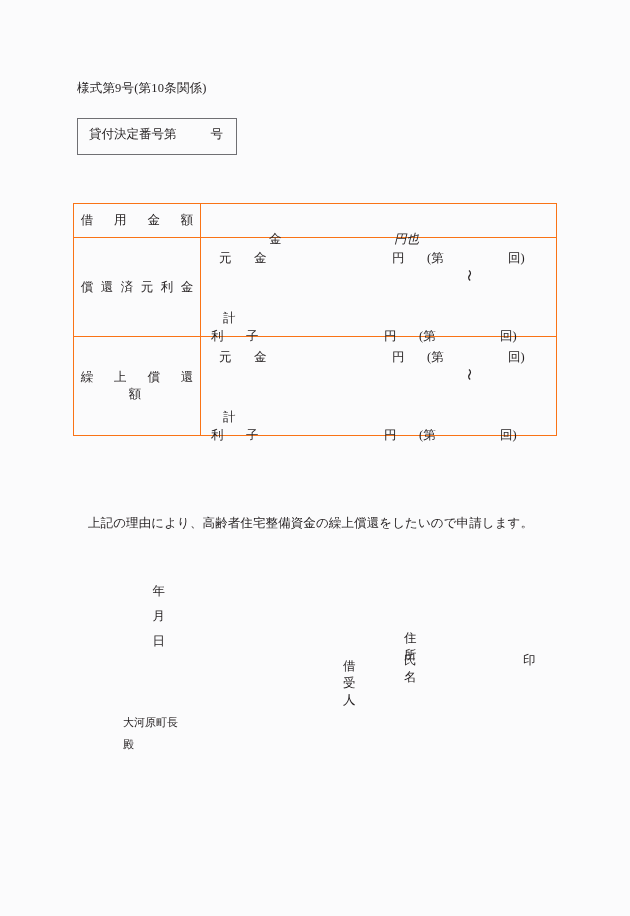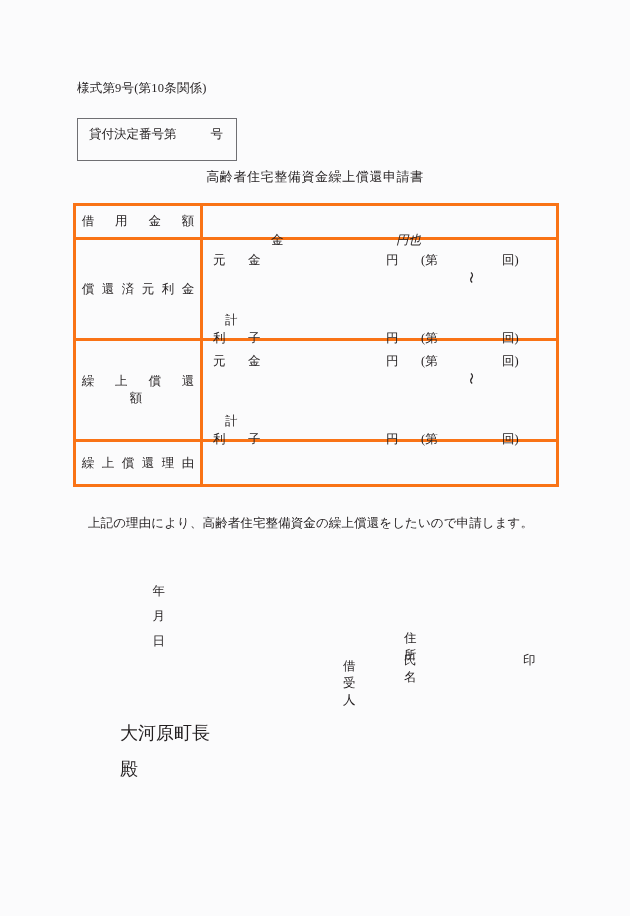--- a/index.html
+++ b/index.html
@@ -37,21 +37,21 @@
     letter-spacing: 0.2px;
     text-align: center;
   }
 
   
   .decision-box {
     position: absolute;
     left: 77px;
     top: 118px;
     width: 160px;
-    height: 43px;
+    height: 37px;
     border: 1px solid #6f6f73;
     background: transparent;
     box-sizing: border-box;
   }
   .decision-box .label {
     position: absolute;
     left: 11px;
     top: 7px;
     font-size: 12.5px;
   }
@@ -76,21 +76,21 @@
   
   .form-table {
     position: absolute;
     left: 73px;
     top: 203px;
     width: 483px;
     border-collapse: collapse;
     table-layout: fixed;
   }
   .form-table td {
-    border: 3px solid #f97316;
+    border: 1px solid #f97316;
     padding: 0;
     vertical-align: middle;
     font-size: 12.5px;
   }
   .col-label { width: 127px; }
   .col-value { width: 356px; }
 
   td.label-cell {
     text-align: center;
     letter-spacing: 4.2px;
@@ -113,21 +113,21 @@
     height: 100%;
   }
   .amount-line .kin { position: absolute; left: 68px;  top: 10px; }
   .amount-line .yen { position: absolute; left: 193px; top: 10px; font-style: italic; }
 
   
   .detail {
     position: relative;
     height: 98px;
   }
-  .detail .row-pr  { position: absolute; left: 0; right: 0; top: 12px;  height: 16px; }
+  .detail .row-pr  { position: absolute; left: 8px; right: 0; top: 12px;  height: 16px; }
   .detail .row-in  { position: absolute; left: 0; right: 0; top: 42px;  height: 16px; margin-top: 48px; }
   .detail .row-to  { position: absolute; left: 0; right: 0; top: 72px;  height: 16px; }
 
   .detail .nm  { position: absolute; left: 10px;  letter-spacing: 5px; }
   .detail .nm2 { position: absolute; left: 22px;  letter-spacing: 5px; }
   .detail .cur { position: absolute; left: 183px; }
   .detail .cnt { position: absolute; left: 218px; }
   .detail .tim { position: absolute; left: 299px; }
 
   .detail .tilde {
@@ -162,39 +162,38 @@
     top: 630px;
     font-size: 12.5px;
   }
   .sig .line { position: relative; height: 22px; }
   .sig .who  { position: absolute; left: 0;   top: 0; margin-top: 28px; }
   .sig .fld  { position: absolute; left: 53px; top: 0; letter-spacing: 5px; margin-left: 8px; }
   .sig .seal { position: absolute; left: 180px; top: 0; }
 
   
   .addressee {
-    left: 102px;
+    left: 112px;
     top: 706px;
-    font-size: 18px;
+    font-size: 11px;
   }
   .addressee .gap { display: inline-block; width: 47px; }
 </style>
 </head>
 <body>
 
 <div class="page">
 
   <div class="abs form-no">様式第9号(第10条関係)</div>
 
   <div class="decision-box">
     <span class="label">貸付決定番号第</span>
     <span class="unit">号</span>
   </div>
 
-  <div class="doc-title">高齢者住宅整備資金繰上償還申請書</div>
 
   <table class="form-table">
     <colgroup>
       <col class="col-label">
       <col class="col-value">
     </colgroup>
     <tbody>
 
       <tr class="r-amount">
         <td class="label-cell">借　用　金　額</td>
@@ -248,24 +247,20 @@
               <span class="cnt">(第</span>
               <span class="tim">回)</span>
             </div>
             <div class="row-to">
               <span class="nm2">計</span>
             </div>
           </div>
         </td>
       </tr>
 
-      <tr class="r-reason">
-        <td class="label-cell tight">繰 上 償 還 理 由</td>
-        <td></td>
-      </tr>
 
     </tbody>
   </table>
 
   <div class="abs statement">上記の理由により、高齢者住宅整備資金の繰上償還をしたいので申請します。</div>
 
   <div class="abs date-line">
     <span>年</span>
     <span class="sep"></span>
     <span>月</span>

